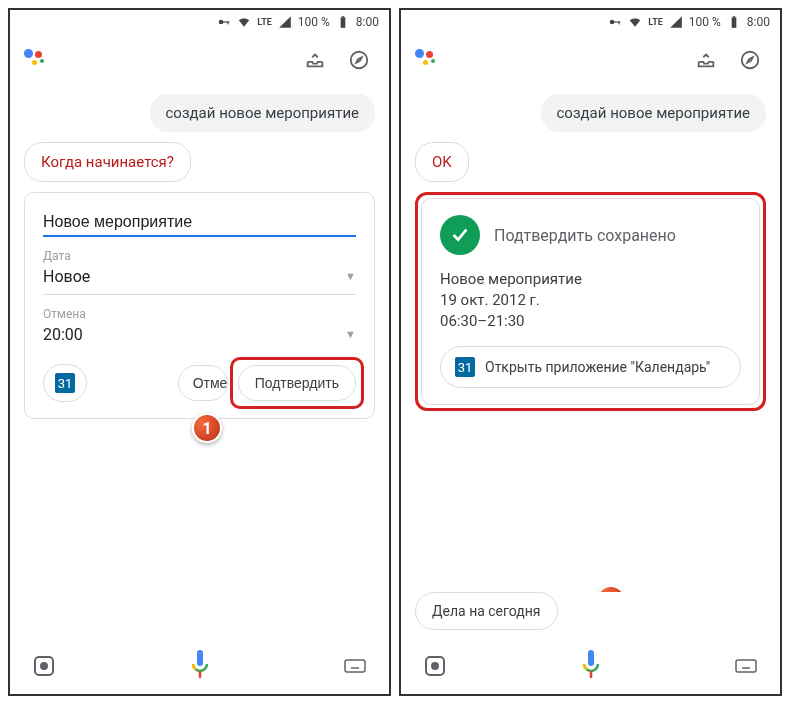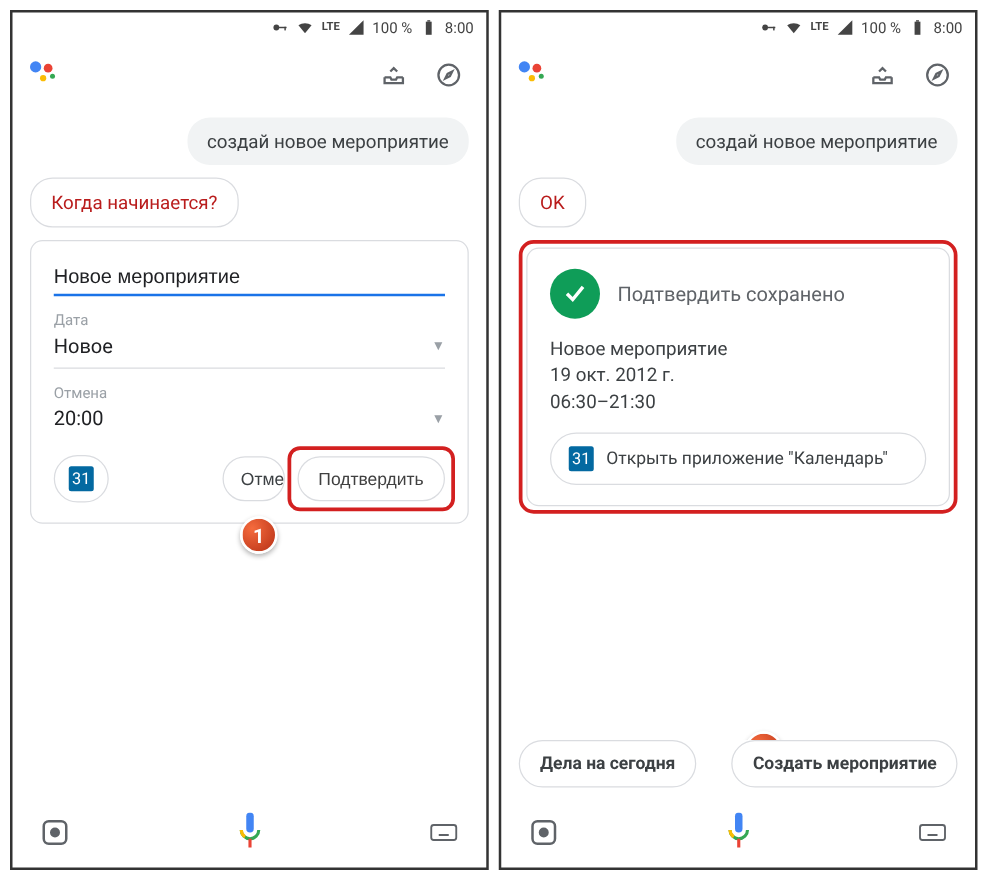--- a/index.html
+++ b/index.html
@@ -34,21 +34,21 @@
 .confirm-wrap { position: relative; }
 .confirm-box { position: absolute; inset: -8px; border: 3px solid #d32020; border-radius: 10px; pointer-events: none; }
 .badge { position: absolute; width: 30px; height: 30px; border-radius: 50%; background: radial-gradient(circle at 30% 30%, #f56b3d, #b73016); border: 2px solid #fff; color: #fff; font-weight: bold; font-size: 16px; display: flex; align-items: center; justify-content: center; box-shadow: 0 2px 4px rgba(0,0,0,.3); z-index: 5; }
 .badge1 { left: 182px; top: 403px; }
 .badge2 { left: 178px; top: 390px; }
 .success-row { display: flex; align-items: center; gap: 14px; margin-bottom: 14px; }
 .success-ic { width: 40px; height: 40px; border-radius: 50%; background: #0f9d58; display: flex; align-items: center; justify-content: center; }
 .success-txt { font-size: 16px; color: #5f6368; }
 .event-block { font-size: 15px; color: #3c4043; line-height: 1.4; margin-bottom: 14px; }
 .open-chip { display: flex; align-items: center; gap: 10px; border: 1px solid #dadce0; border-radius: 22px; padding: 10px 14px; font-size: 14px; color: #3c4043; }
-.suggest-row { display: flex; gap: 28px; padding: 0 14px 8px; overflow: hidden; margin-top: auto; font-weight: bold; }
+.suggest-row { display: flex; gap: 18px; padding: 0 14px 8px; overflow: hidden; margin-top: auto; }
 .suggest-chip { border: 1px solid #dadce0; border-radius: 20px; padding: 10px 16px; font-size: 14px; color: #3c4043; white-space: nowrap; }
 .bottom-bar { height: 56px; display: flex; align-items: center; justify-content: space-between; padding: 0 22px; }
 .mic { width: 26px; height: 32px; }
 .gap { height: 12px; }
 </style>
 </head>
 <body>
 
 <div class="phone">
   <div class="status-bar">
@@ -213,21 +213,20 @@
           <div class="cal-ic">31</div>
           <span>Открыть приложение "Календарь"</span>
         </div>
       </div>
       <div class="badge badge2">2</div>
     </div>
     <div style="flex:1"></div>
   </div>
   <div class="suggest-row">
     <div class="suggest-chip">Дела на сегодня</div>
-    <div class="suggest-chip">Создать мероприятие</div>
   </div>
   <div class="bottom-bar">
     <svg width="24" height="24" viewBox="0 0 24 24" fill="none" stroke="#5f6368" stroke-width="2">
         <rect x="3" y="3" width="18" height="18" rx="4"></rect>
         <circle cx="12" cy="12" r="3" fill="#5f6368"></circle>
       </svg>
     <svg class="mic" viewBox="0 0 24 32">
         <rect x="9" y="0" width="6" height="16" rx="3" fill="#4285F4"></rect>
         <path d="M5 14a7 7 0 0 0 14 0" fill="none" stroke="#34A853" stroke-width="2.5"></path>
         <path d="M5 14a7 7 0 0 0 3 5.5" fill="none" stroke="#FBBC05" stroke-width="2.5"></path>

